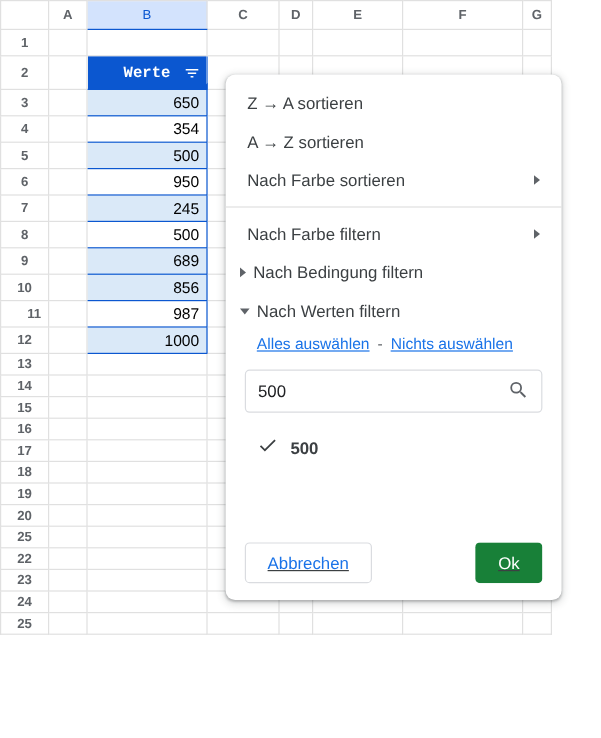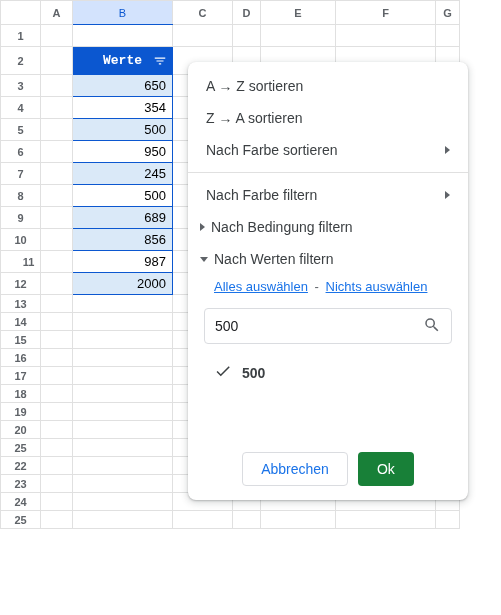--- a/index.html
+++ b/index.html
@@ -142,22 +142,23 @@
   .value-list { padding: 4px 16px 4px 26px; min-height: 90px; }
   .value-item {
     display: flex; align-items: center; gap: 10px;
     padding: 6px 0;
     font-weight: bold;
     color: #3c4043;
   }
   .check svg { fill: #3c4043; width:18px; height:18px; }
 
   .menu-actions {
-    display: flex; justify-content: center; gap: 10px;
+    display: flex; justify-content: space-between; gap: 10px;
     padding: 10px 16px 6px 16px;
+    text-decoration: underline;
   }
   .btn {
     border-radius: 4px;
     font-size: 14px;
     font-weight: 500;
     padding: 8px 18px;
     cursor: pointer;
     border: 1px solid transparent;
   }
   .btn-cancel {
@@ -302,21 +303,21 @@
         <td class="data-cell wB noband" style="height: 22px;">987</td>
         <td class="cell wC" style="height: 22px;"></td>
         <td class="cell wD" style="height: 22px;"></td>
         <td class="cell wE" style="height: 22px;"></td>
         <td class="cell wF" style="height: 22px;"></td>
         <td class="cell wG" style="height: 22px;"></td>
       </tr>
       <tr>
         <th class="row-header" style="height: 22px;">12</th>
         <td class="cell wA" style="height: 22px;"></td>
-        <td class="data-cell wB band" style="height: 22px;">2000</td>
+        <td class="data-cell wB band" style="height: 22px;">1000</td>
         <td class="cell wC" style="height: 22px;"></td>
         <td class="cell wD" style="height: 22px;"></td>
         <td class="cell wE" style="height: 22px;"></td>
         <td class="cell wF" style="height: 22px;"></td>
         <td class="cell wG" style="height: 22px;"></td>
       </tr>
       <tr>
         <th class="row-header" style="height: 18px;">13</th>
         <td class="cell wA" style="height: 18px;"></td>
         <td class="cell wB active-col-border" style="height: 18px;"></td>
@@ -444,24 +445,24 @@
         <td class="cell wD" style="height: 18px;"></td>
         <td class="cell wE" style="height: 18px;"></td>
         <td class="cell wF" style="height: 18px;"></td>
         <td class="cell wG" style="height: 18px;"></td>
       </tr>
     </tbody>
 </table>
 
 <div class="filter-menu">
   <div class="menu-item">
+    <span>Z → A sortieren</span>
+  </div>
+  <div class="menu-item">
     <span>A → Z sortieren</span>
-  </div>
-  <div class="menu-item">
-    <span>Z → A sortieren</span>
   </div>
   <div class="menu-item">
     <span>Nach Farbe sortieren</span>
     <span class="submenu-arrow"></span>
   </div>
   <div class="menu-sep"></div>
   <div class="menu-item">
     <span>Nach Farbe filtern</span>
     <span class="submenu-arrow"></span>
   </div>

